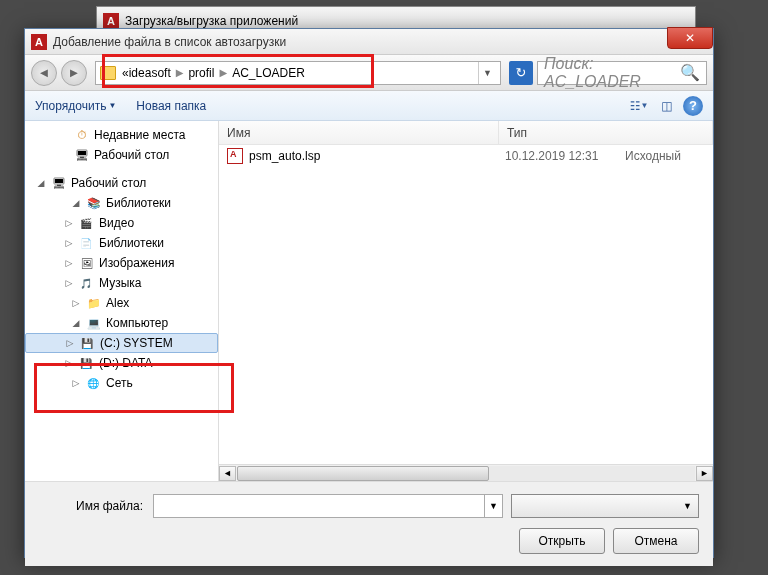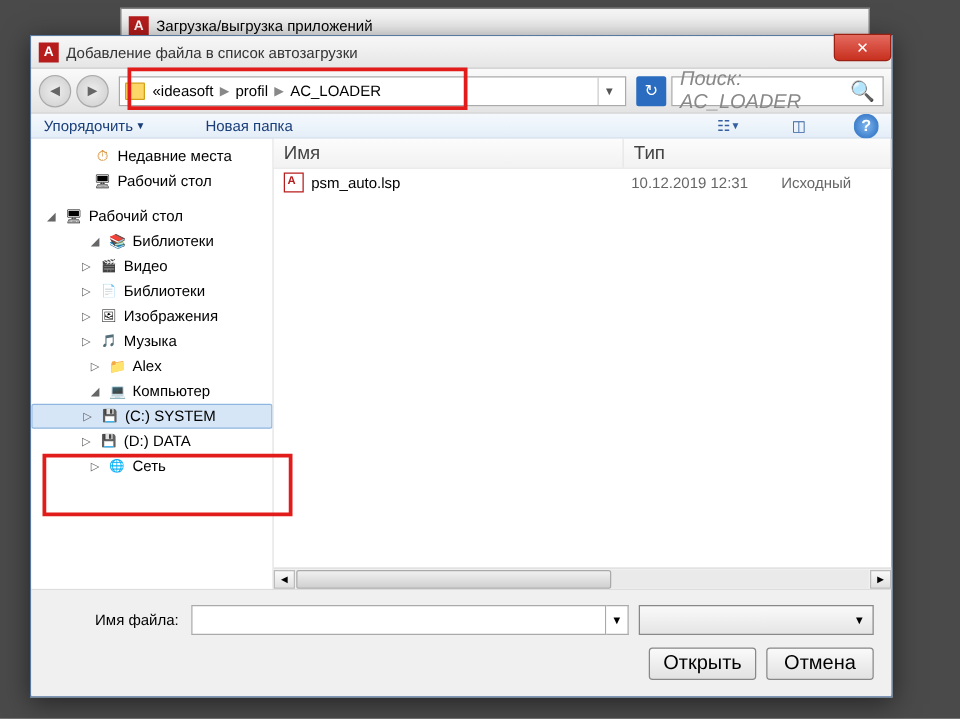--- a/index.html
+++ b/index.html
@@ -17,39 +17,39 @@
 .navbar { height: 36px; background: linear-gradient(#fafafa, #e3e3e3); border-bottom: 1px solid #ccc; display: flex; align-items: center; padding: 0 6px; gap: 4px; }
 .navbtn { width: 26px; height: 26px; border-radius: 50%; background: radial-gradient(#eee,#ccc); border: 1px solid #aaa; display: flex; align-items: center; justify-content: center; font-size: 13px; color: #666; cursor: pointer; }
 .breadcrumb { flex: 1; height: 24px; background: #fff; border: 1px solid #aaa; display: flex; align-items: center; font-size: 12px; padding: 0 4px; margin: 0 4px; position: relative; }
 .breadcrumb .folder-icon { width: 16px; height: 14px; background: #fcd667; border: 1px solid #d4a017; border-radius: 1px; margin-right: 6px; }
 .breadcrumb .sep { color: #888; margin: 0 5px; font-size: 10px; }
 .bc-dd { width: 18px; height: 22px; border-left: 1px solid #ccc; display: flex; align-items: center; justify-content: center; font-size: 9px; color: #555; }
 .refresh { width: 24px; height: 24px; background: #2a6cbf; color: #fff; border-radius: 2px; display: flex; align-items: center; justify-content: center; font-size: 13px; cursor: pointer; }
 .searchbox { width: 170px; height: 24px; background: #fff; border: 1px solid #aaa; display: flex; align-items: center; padding: 0 6px; font-size: 16px; color: #888; font-style: italic; }
 .searchbox .mag { margin-left: auto; font-style: normal; color: #5a7aa0; }
 
-.toolbar { height: 20px; background: linear-gradient(#f5f9fd, #e4eef8); border-bottom: 1px solid #c9d8e8; display: flex; align-items: center; padding: 0 10px; font-size: 12px; color: #1a3e7a; gap: 28px; }
+.toolbar { height: 30px; background: linear-gradient(#f5f9fd, #e4eef8); border-bottom: 1px solid #c9d8e8; display: flex; align-items: center; padding: 0 10px; font-size: 12px; color: #1a3e7a; }
 .toolbar .item { display: flex; align-items: center; gap: 2px; margin-right: 20px; cursor: pointer; }
 .toolbar .spacer { flex: 1; }
 .toolbar .iconbtn { width: 24px; height: 22px; border: 1px solid transparent; display: flex; align-items: center; justify-content: center; margin-left: 4px; cursor: pointer; color: #355f9e; }
 .toolbar .help { width: 20px; height: 20px; border-radius: 50%; background: radial-gradient(#7db6f0, #2a6cbf); color: #fff; font-weight: bold; display: flex; align-items: center; justify-content: center; font-size: 13px; }
 
 .body { display: flex; height: 360px; }
 .sidebar { width: 194px; background: #fff; border-right: 1px solid #ddd; overflow-y: auto; font-size: 12px; padding: 4px 0; position: relative; }
 .tree-item { display: flex; align-items: center; height: 20px; padding-left: 8px; cursor: pointer; white-space: nowrap; }
 .tree-item.selected { background: #d6e6f7; border: 1px solid #8fb6e0; border-radius: 2px; }
 .tree-item .exp { width: 12px; font-size: 9px; color: #666; text-align: center; }
 .tree-item .ico { width: 16px; height: 16px; margin: 0 4px; display: flex; align-items: center; justify-content: center; font-size: 12px; }
 .pad1 { padding-left: 10px; }
 .pad2 { padding-left: 22px; margin-left: 23px; }
 .pad3 { padding-left: 38px; }
 .divider { height: 8px; }
 
 .filearea { flex: 1; background: #fff; display: flex; flex-direction: column; position: relative; }
-.cols { height: 24px; display: flex; align-items: center; border-bottom: 1px solid #e5e5e5; font-size: 15px; color: #444; background: linear-gradient(#fcfcfc, #f2f2f2); }
+.cols { height: 24px; display: flex; align-items: center; border-bottom: 1px solid #e5e5e5; font-size: 12px; color: #444; background: linear-gradient(#fcfcfc, #f2f2f2); }
 .cols > div { padding: 0 8px; border-right: 1px solid #e5e5e5; height: 100%; display: flex; align-items: center; cursor: pointer; }
 .col-name { width: 280px; }
 .col-date { width: 120px; }
 .col-type { flex: 1; }
 .filelist { flex: 1; }
 .filerow { display: flex; align-items: center; height: 22px; font-size: 12px; padding-left: 8px; }
 .filerow .ficon { width: 16px; height: 16px; background: #fff; border: 1px solid #b71c1c; margin-right: 6px; position: relative; }
 .filerow .ficon::after { content: "A"; position: absolute; left: 2px; top: 0px; font-size: 9px; color: #b71c1c; font-weight: bold; }
 .filerow .fname { width: 256px; }
 .filerow .fdate { width: 120px; color: #666; }
@@ -61,21 +61,21 @@
 .hscroll .thumb { position: absolute; left: 0; width: 55%; height: 100%; background: linear-gradient(#f0f0f0,#d0d0d0); border: 1px solid #aaa; border-radius: 2px; }
 
 .footer { padding: 12px 14px; background: #f0f0f0; border-top: 1px solid #ddd; }
 .frow { display: flex; align-items: center; margin-bottom: 10px; }
 .frow label { font-size: 12px; width: 104px; text-align: right; margin-right: 10px; }
 .fname-input { flex: 1; height: 24px; border: 1px solid #aaa; background: #fff; padding: 0 6px; font-size: 12px; }
 .fname-dd { width: 18px; height: 24px; border: 1px solid #aaa; border-left: none; background: #fff; display: flex; align-items: center; justify-content: center; font-size: 9px; cursor: pointer; }
 .filter { width: 188px; height: 24px; border: 1px solid #888; background: linear-gradient(#fafafa,#e5e5e5); margin-left: 8px; padding: 0 6px; font-size: 12px; display: flex; align-items: center; cursor: pointer; }
 .filter .dd { margin-left: auto; font-size: 9px; }
 .btnrow { display: flex; justify-content: flex-end; gap: 8px; }
-.dlgbtn { width: 86px; height: 26px; border: 1px solid #888; background: linear-gradient(#fafafa,#e2e2e2); font-size: 16px; border-radius: 3px; cursor: pointer; }
+.dlgbtn { width: 86px; height: 26px; border: 1px solid #888; background: linear-gradient(#fafafa,#e2e2e2); font-size: 12px; border-radius: 3px; cursor: pointer; }
 
 .redbox { position: absolute; border: 3px solid #e21b1b; pointer-events: none; }
 .rb1 { top: 54px; left: 102px; width: 272px; height: 34px; }
 .rb2 { top: 363px; left: 34px; width: 200px; height: 50px; }
 
 .fico-recent::before { content: "⏱"; color: #d48a2a; }
 .fico-desktop::before { content: "🖥"; font-size: 11px; }
 .fico-libs::before { content: "📚"; font-size: 11px; }
 .fico-video::before { content: "🎬"; font-size: 10px; }
 .fico-docs::before { content: "📄"; font-size: 10px; }

